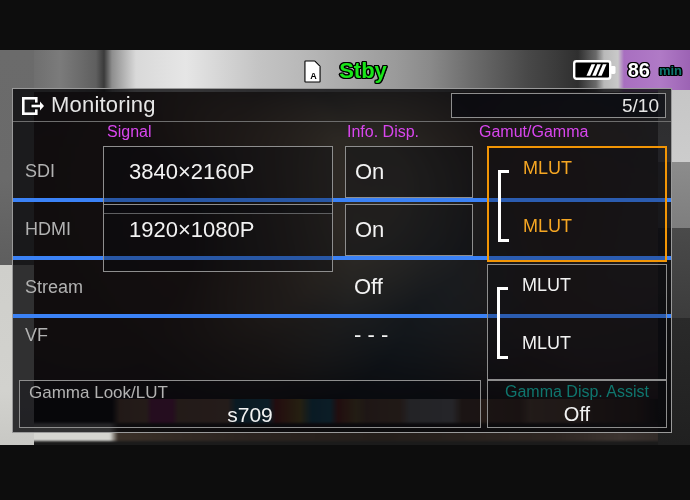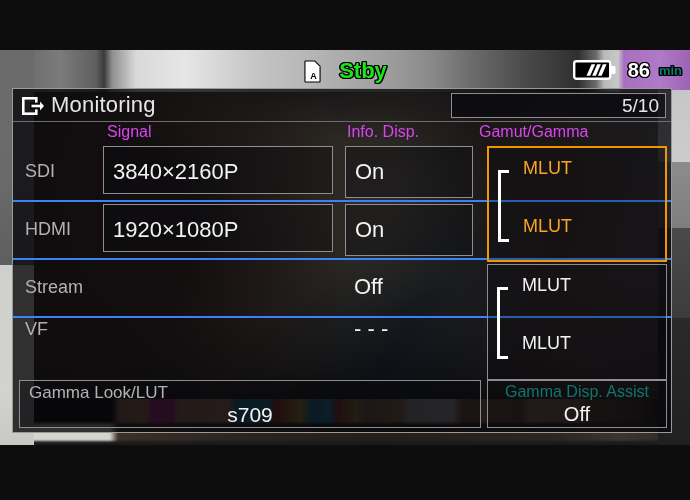--- a/index.html
+++ b/index.html
@@ -240,44 +240,44 @@
   #table {
     position: relative;
     height: 234px;
   }
   .row {
     position: absolute;
     left: 0;
     width: 658px;
     height: 58px;
     box-sizing: border-box;
-    border-bottom: 2px solid #3b82f6;
+    border-bottom: 4px solid #3b82f6;
   }
   #row-sdi    { top: 0; }
   #row-hdmi   { top: 58px; }
   #row-stream { top: 116px; }
-  #row-vf     { top: 158px; border-bottom: none; }
+  #row-vf     { top: 164px; border-bottom: none; }
 
   .row-label {
     position: absolute;
     left: 12px; top: 17px;
     font-size: 18px;
     color: #b2b2b2;
   }
   .cell-signal {
     position: absolute;
     left: 90px; top: 2px;
-    width: 230px; height: 48px;
+    width: 230px; height: 68px;
     box-sizing: border-box;
     border: 1px solid #8e8e8e;
     background: rgba(6,8,14,0.35);
     color: #f2f2f2;
     font-size: 22px;
     line-height: 50px;
-    padding-left: 9px;
+    padding-left: 25px;
   }
   .cell-info {
     position: absolute;
     left: 332px; top: 2px;
     width: 128px; height: 52px;
     box-sizing: border-box;
     color: #f2f2f2;
     font-size: 22px;
     line-height: 50px;
     padding-left: 9px;

